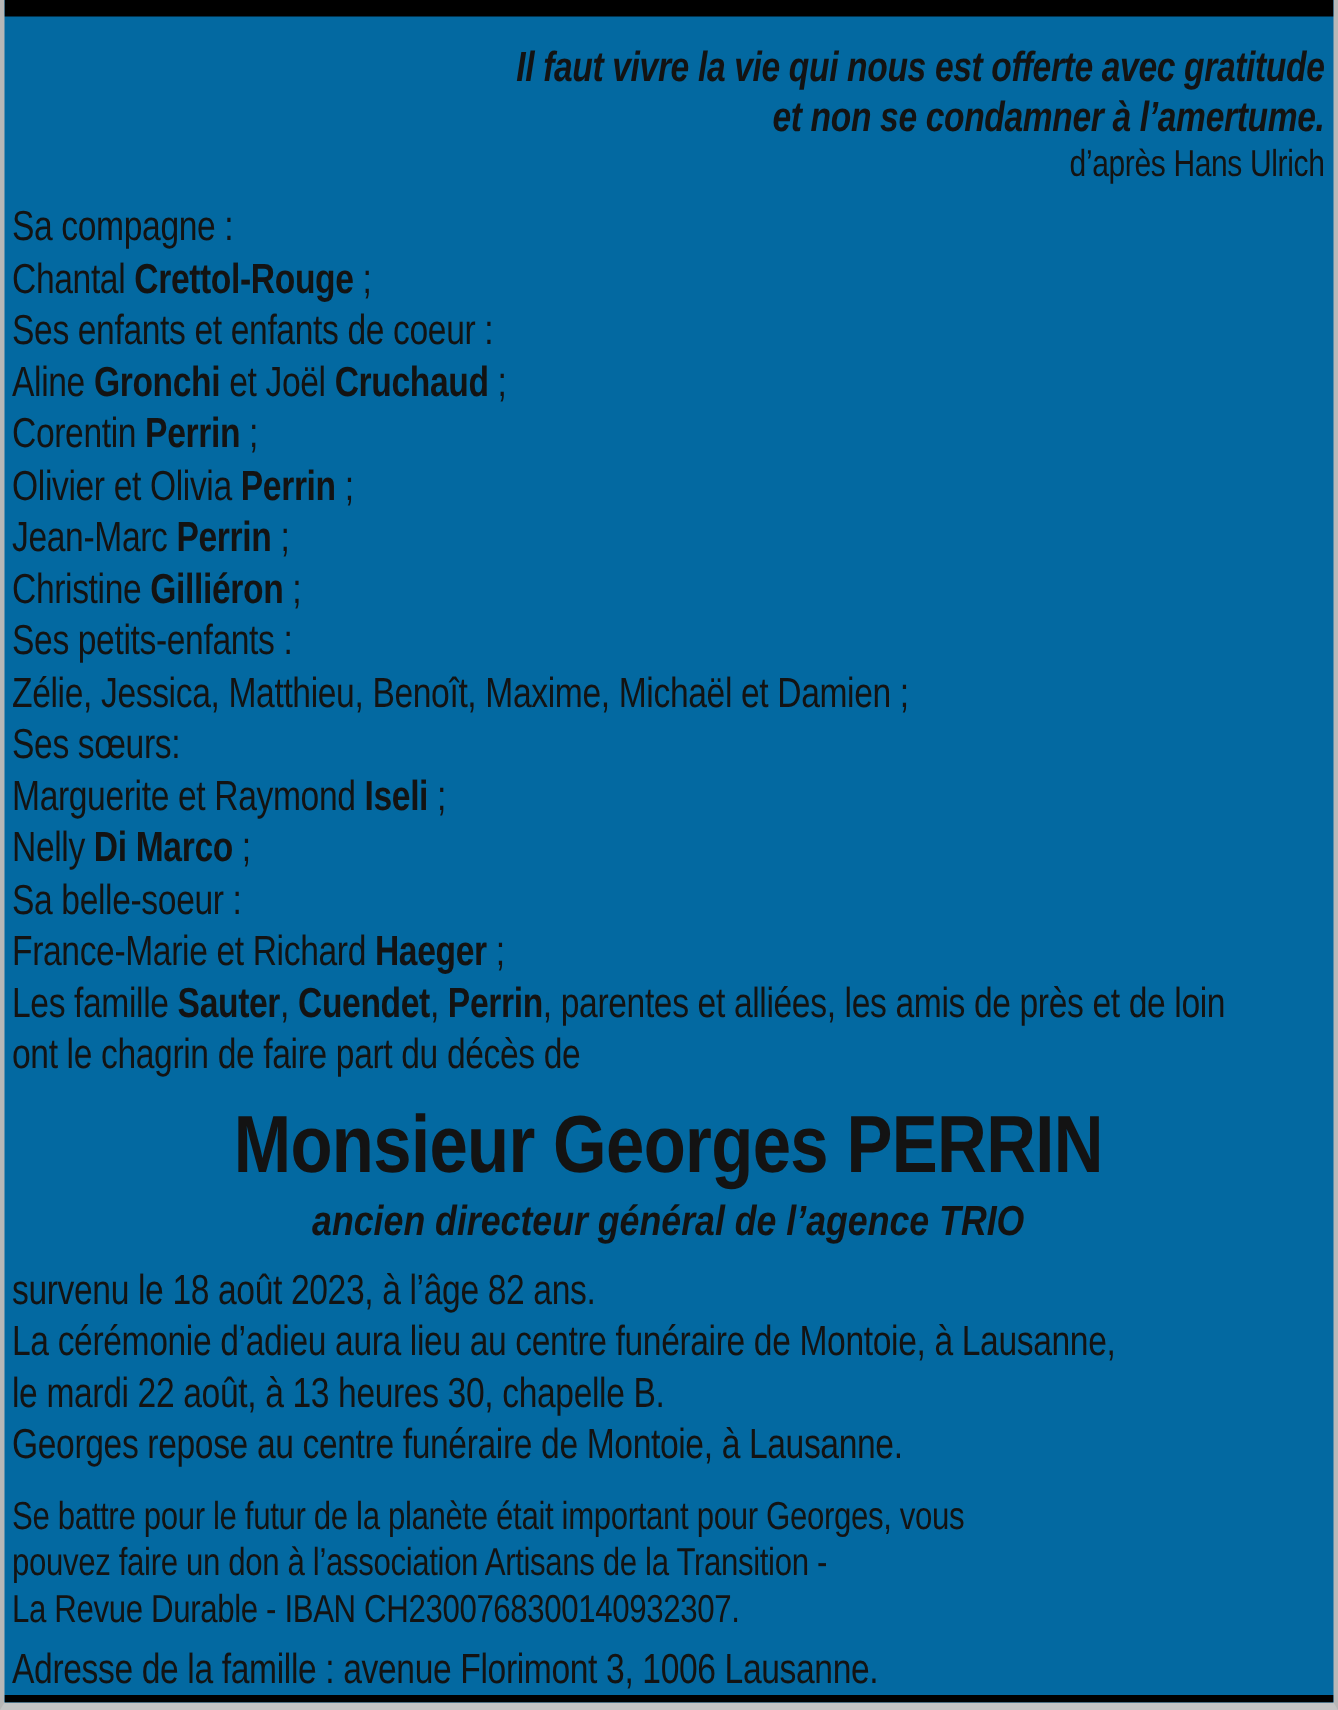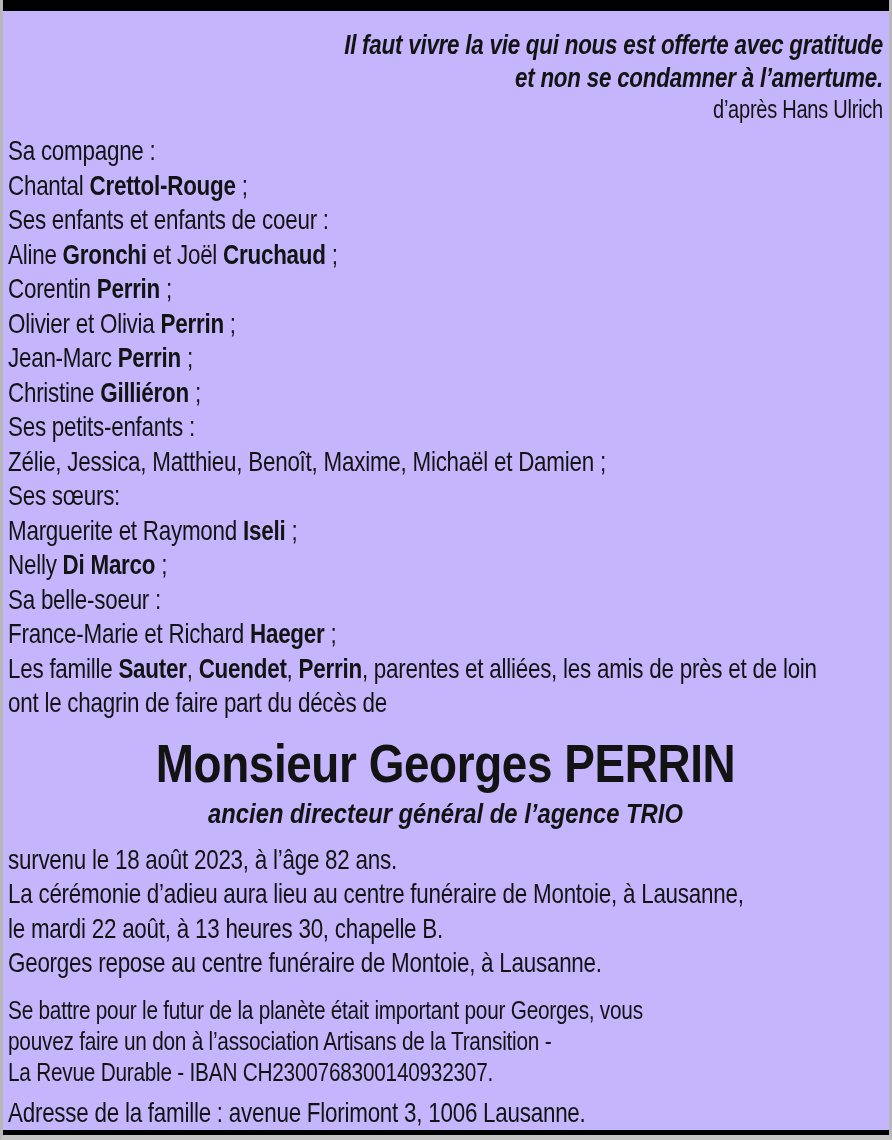--- a/index.html
+++ b/index.html
@@ -1,21 +1,21 @@
 <!DOCTYPE html>
 <html><head>
 <meta charset="utf-8">
 <style>
   html, body { margin: 0; padding: 0; background: #ffffff; }
   .sheet {
     position: relative;
     width: 892px;
     height: 1140px;
     box-sizing: border-box;
-    background: #c4b5fd;
+    background: #0369a1;
     border-left: 3px solid #b7b7b7;
     border-right: 3px solid #b7b7b7;
     border-bottom: 5px solid #c4c4c4;
     overflow: hidden;
     display: flex;
     flex-direction: column;
     font-family: "Liberation Sans", sans-serif;
     color: #131313;
   }
   .bar { flex: none; background: #000000; }

